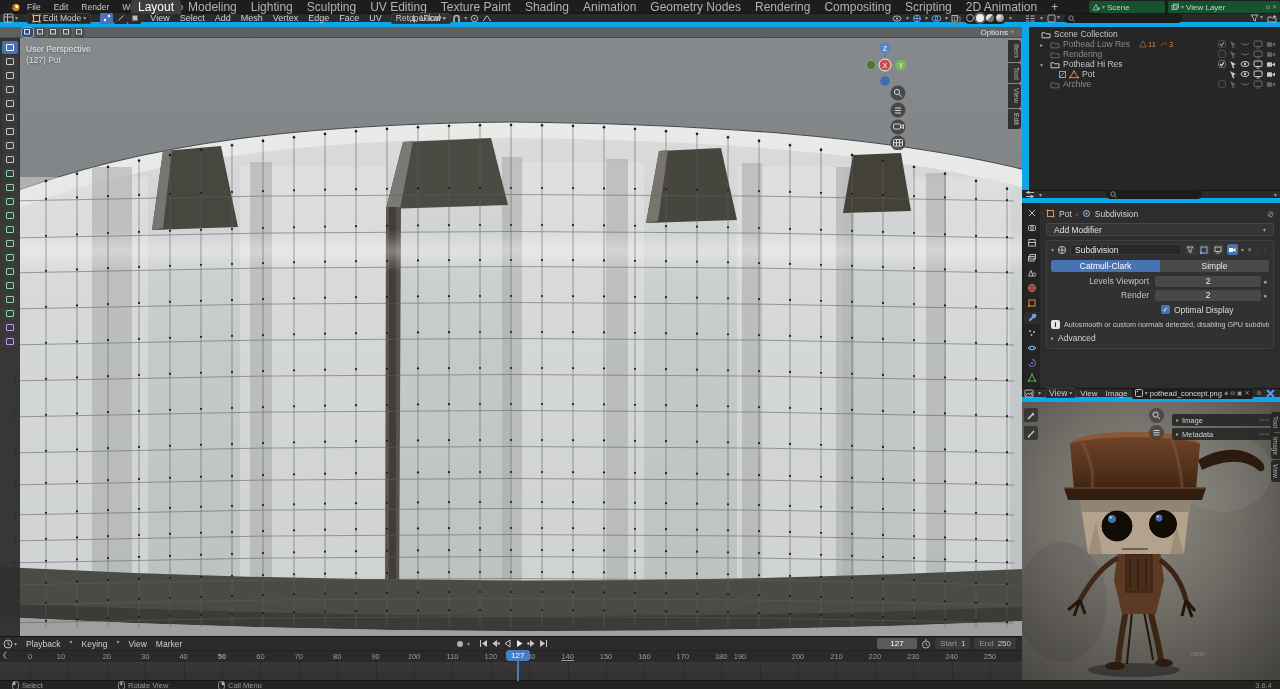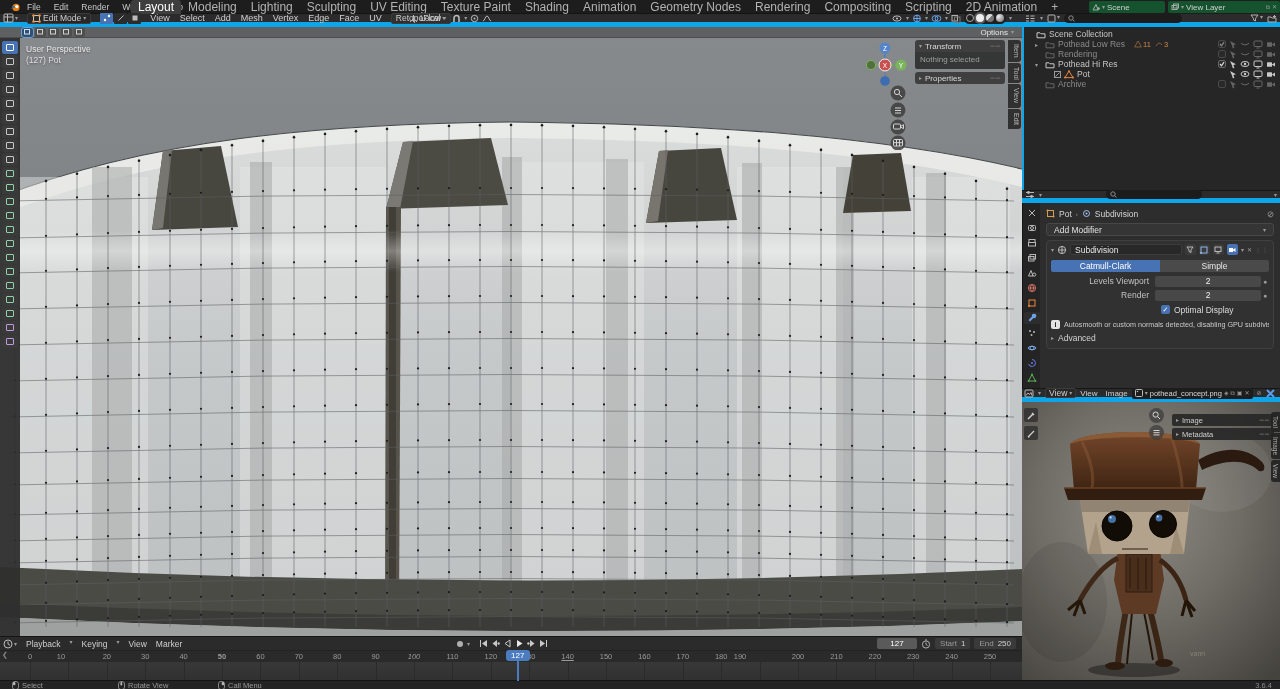--- a/index.html
+++ b/index.html
@@ -52,21 +52,21 @@
 .np-head{background:#3a3a3aee;border-radius:3px 3px 0 0;height:12px;display:flex;align-items:center;gap:3px;padding:0 4px;color:#d8d8d8}
 .np-body{background:#2a2a2ae0;height:17px;padding:3px 5px;color:#9f9f9f;border-radius:0 0 2px 2px}
 .np-head.closed{border-radius:3px;margin-top:3px}
 .np-grip{margin-left:auto;color:#777;font-size:6px;letter-spacing:1px}
 #npanel-tabs{position:absolute;left:1008px;top:13px;width:13px;z-index:6;display:flex;flex-direction:column;gap:1px}
 #npanel-tabs .vtab{writing-mode:vertical-rl;background:#2b2b2bee;color:#b5b5b5;font-size:7px;padding:4px 1px;border-radius:0 3px 3px 0;text-align:center}
 
 #gizmo{position:absolute;left:862px;top:11px;z-index:5}
 
 #outliner-header{left:1022px;top:14px;width:258px;height:13px;gap:4px;padding:0 3px}
-#outliner{position:absolute;left:1022px;top:27px;width:258px;height:163px;background:#262626;border-left:2px solid #0ea5e9;padding-top:2px;font-size:8.5px}
+#outliner{position:absolute;left:1022px;top:27px;width:258px;height:163px;background:#262626;border-left:7px solid #0ea5e9;padding-top:2px;font-size:8.5px}
 .ol-row{height:10px;display:flex;align-items:center;gap:3px;padding:0 2px;color:#c6c6c6}
 .ol-row.dim{color:#8b8b8b}
 .ol-row.dim svg{opacity:.55}
 .ol-right{margin-left:auto;display:flex;gap:3px;align-items:center;padding-right:2px}
 .ol-badges{display:flex;gap:4px;margin-left:6px;color:#cf8a45;font-size:7.5px;align-items:center}
 .searchbox{background:#1c1c1c;border-radius:7px;height:9px;display:flex;align-items:center;padding:0 4px;gap:3px;flex:0 0 auto}
 
 #props-header{left:1022px;top:190px;width:258px;height:13px;gap:4px;padding:0 3px;border-top:1px solid #161616}
 #props-tabs{position:absolute;left:1022px;top:203px;width:18px;height:185px;background:#242424;display:flex;flex-direction:column;align-items:center;padding-top:4px;gap:3px;border-left:1px solid #161616}
 .ptab{width:16px;height:12px;display:flex;align-items:center;justify-content:center;border-radius:2px 0 0 2px}
@@ -1061,35 +1061,20 @@
         </div>
         <div class="tool purple">
           <span class="tglyph"></span>
         </div>
       </div>
     <div id="vp-info">
       <div>User Perspective</div>
       <div class="l2">(127) Pot</div>
     </div>
 
-    <div id="npanel">
-      <div class="np-head">
-        <span class="chev">▾</span>
-        <span>Transform</span>
-        <span class="np-grip">══</span>
-      </div>
-      <div class="np-body">
-        <span>Nothing selected</span>
-      </div>
-      <div class="np-head closed">
-        <span class="chev">▸</span>
-        <span>Properties</span>
-        <span class="np-grip">══</span>
-      </div>
-    </div>
     <div id="npanel-tabs">
         <div class="vtab">Item</div>
         <div class="vtab">Tool</div>
         <div class="vtab">View</div>
         <div class="vtab">Edit</div>
       </div>
 
     <svg id="gizmo" width="48" height="112" viewBox="0 0 48 112">
       <g stroke-width="1.6">
         <line x1="23" y1="27" x2="23" y2="12" stroke="#4f7fc4"></line>

